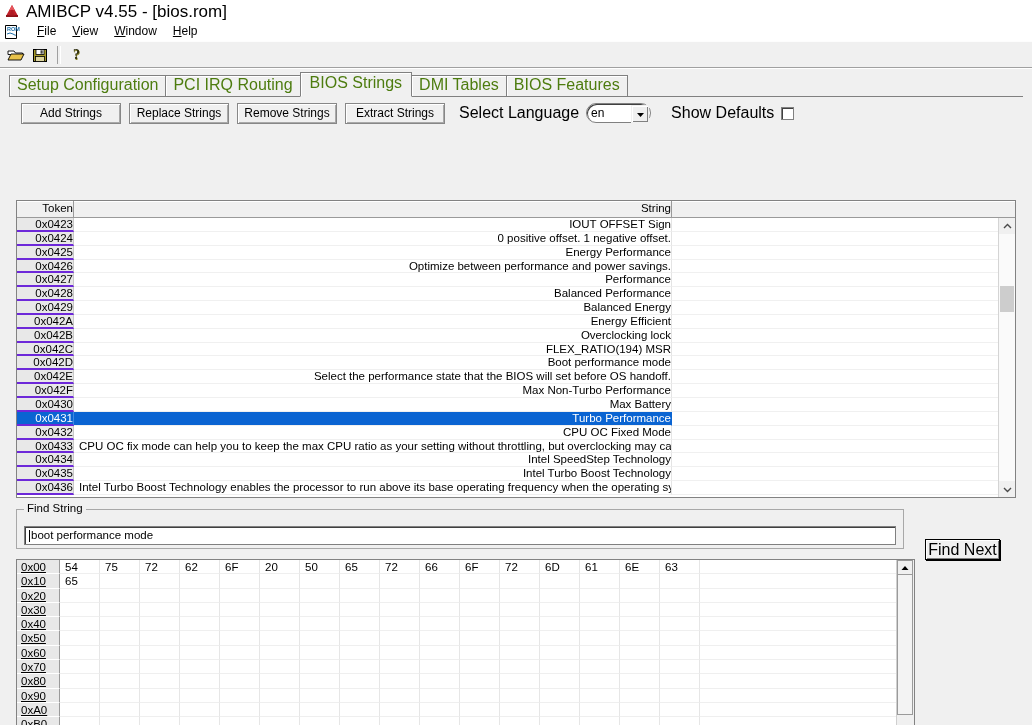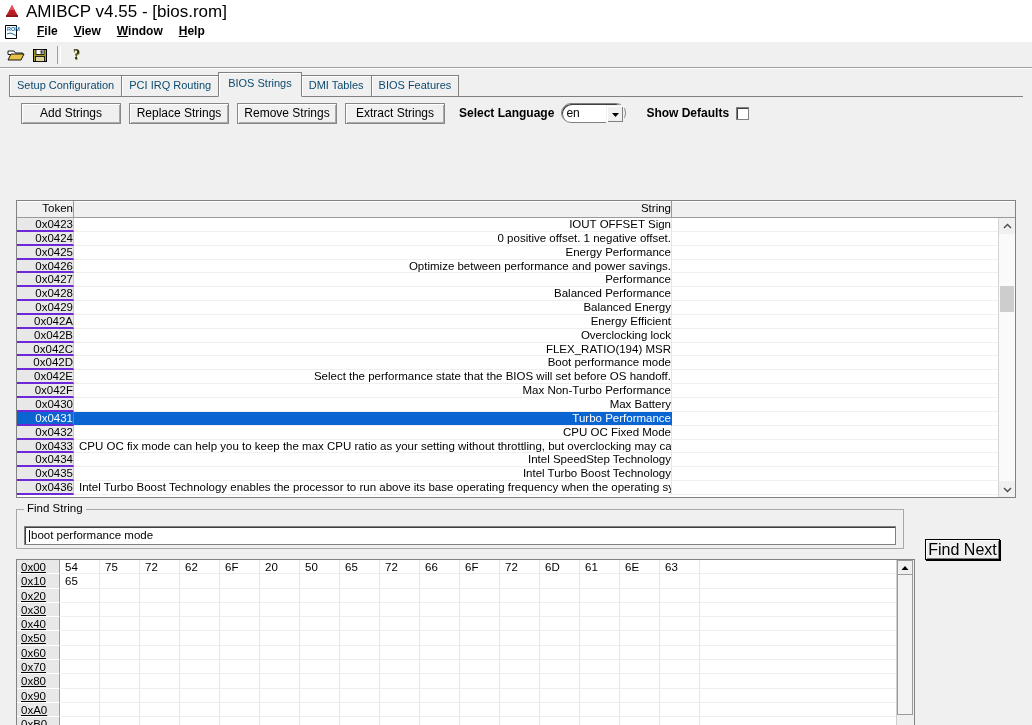--- a/index.html
+++ b/index.html
@@ -24,21 +24,21 @@
   .app-icon { width: 16px; height: 16px; position: relative; flex: 0 0 auto; }
   .title-text { font-size: 17px; color: #000; line-height: 1; }
 
   
   .menubar {
     height: 19px; display: flex; align-items: center; gap: 0px;
     padding: 0 4px; background: #ffffff; flex: 0 0 auto;
   }
   .rom-icon { width: 17px; height: 16px; position: relative; margin-right: 8px; flex:0 0 auto;}
   .menu-item {
-    font-size: 12px; color: #000; padding: 1px 8px; line-height: 1.2; cursor: default; font-weight: bold;
+    font-size: 12px; color: #000; padding: 1px 8px; line-height: 1.2; cursor: default;
   }
   .menu-item u { text-decoration: underline; }
 
   
   .toolbar {
     height: 25px; display: flex; align-items: center; gap: 2px;
     background: #f0f0f0; border-top: 1px solid #fdfdfd;
     border-bottom: 1px solid #a0a0a0; padding: 0 4px; flex: 0 0 auto;
   }
   .tbtn { width: 23px; height: 22px; display:flex; align-items:center; justify-content:center;
@@ -52,21 +52,21 @@
     border-top: 1px solid #ffffff; padding: 0;
   }
 
   
   .tabstrip {
     position: absolute; left: 9px; top: 6px; right: 9px; height: 21px;
     border-bottom: 1px solid #808080;
     display: flex; align-items: flex-end;
   }
   .tab {
-    font-size: 11px; color: #0c4a6e; background: #f0f0f0;
+    font-size: 16px; color: #4d7c0f; background: #f0f0f0;
     border: 1px solid #808080; border-bottom: none;
     padding: 2px 7px 2px 7px; margin-right: -1px; line-height: 14px;
     height: 16px; box-sizing: content-box; cursor: default; position: relative;
     box-shadow: inset 1px 1px 0 #ffffff;
     text-align: center;
   }
   .tab.active {
     background: #f0f0f0; height: 18px; margin-top: -2px; z-index: 3;
     padding: 3px 9px 2px 9px; border-bottom: 1px solid #f0f0f0; margin-bottom: -1px;
   }
@@ -83,21 +83,21 @@
     box-shadow: inset 1px 1px 0 #ffffff, inset -1px -1px 0 #808080,
                 1px 1px 0 #000;
     box-sizing: border-box;
   }
   .btn.flat {
     border: 1px solid #878787;
     box-shadow: inset 1px 1px 0 #ffffff, inset -1px -1px 0 #a9a9a9;
   }
   .actbtn { width: 100px; margin-left: 8px; }
   .actbtn.first { margin-left: 12px; }
-  .lbl { font-size: 12px; color: #000; font-weight: bold; }
+  .lbl { font-size: 16px; color: #000; }
 
   .combo {
     width: 65px; height: 20px; background: #ffffff;
     border: 1px solid #808080; position: relative; display: flex; align-items: center;
     box-shadow: inset 1px 1px 0 #404040;
     box-sizing: border-box;
   }
   .combo-val { font-size: 12px; padding-left: 4px; color:#000; }
   .combo-arrow {
     position: absolute; right: 1px; top: 1px; width: 16px; height: 16px;

